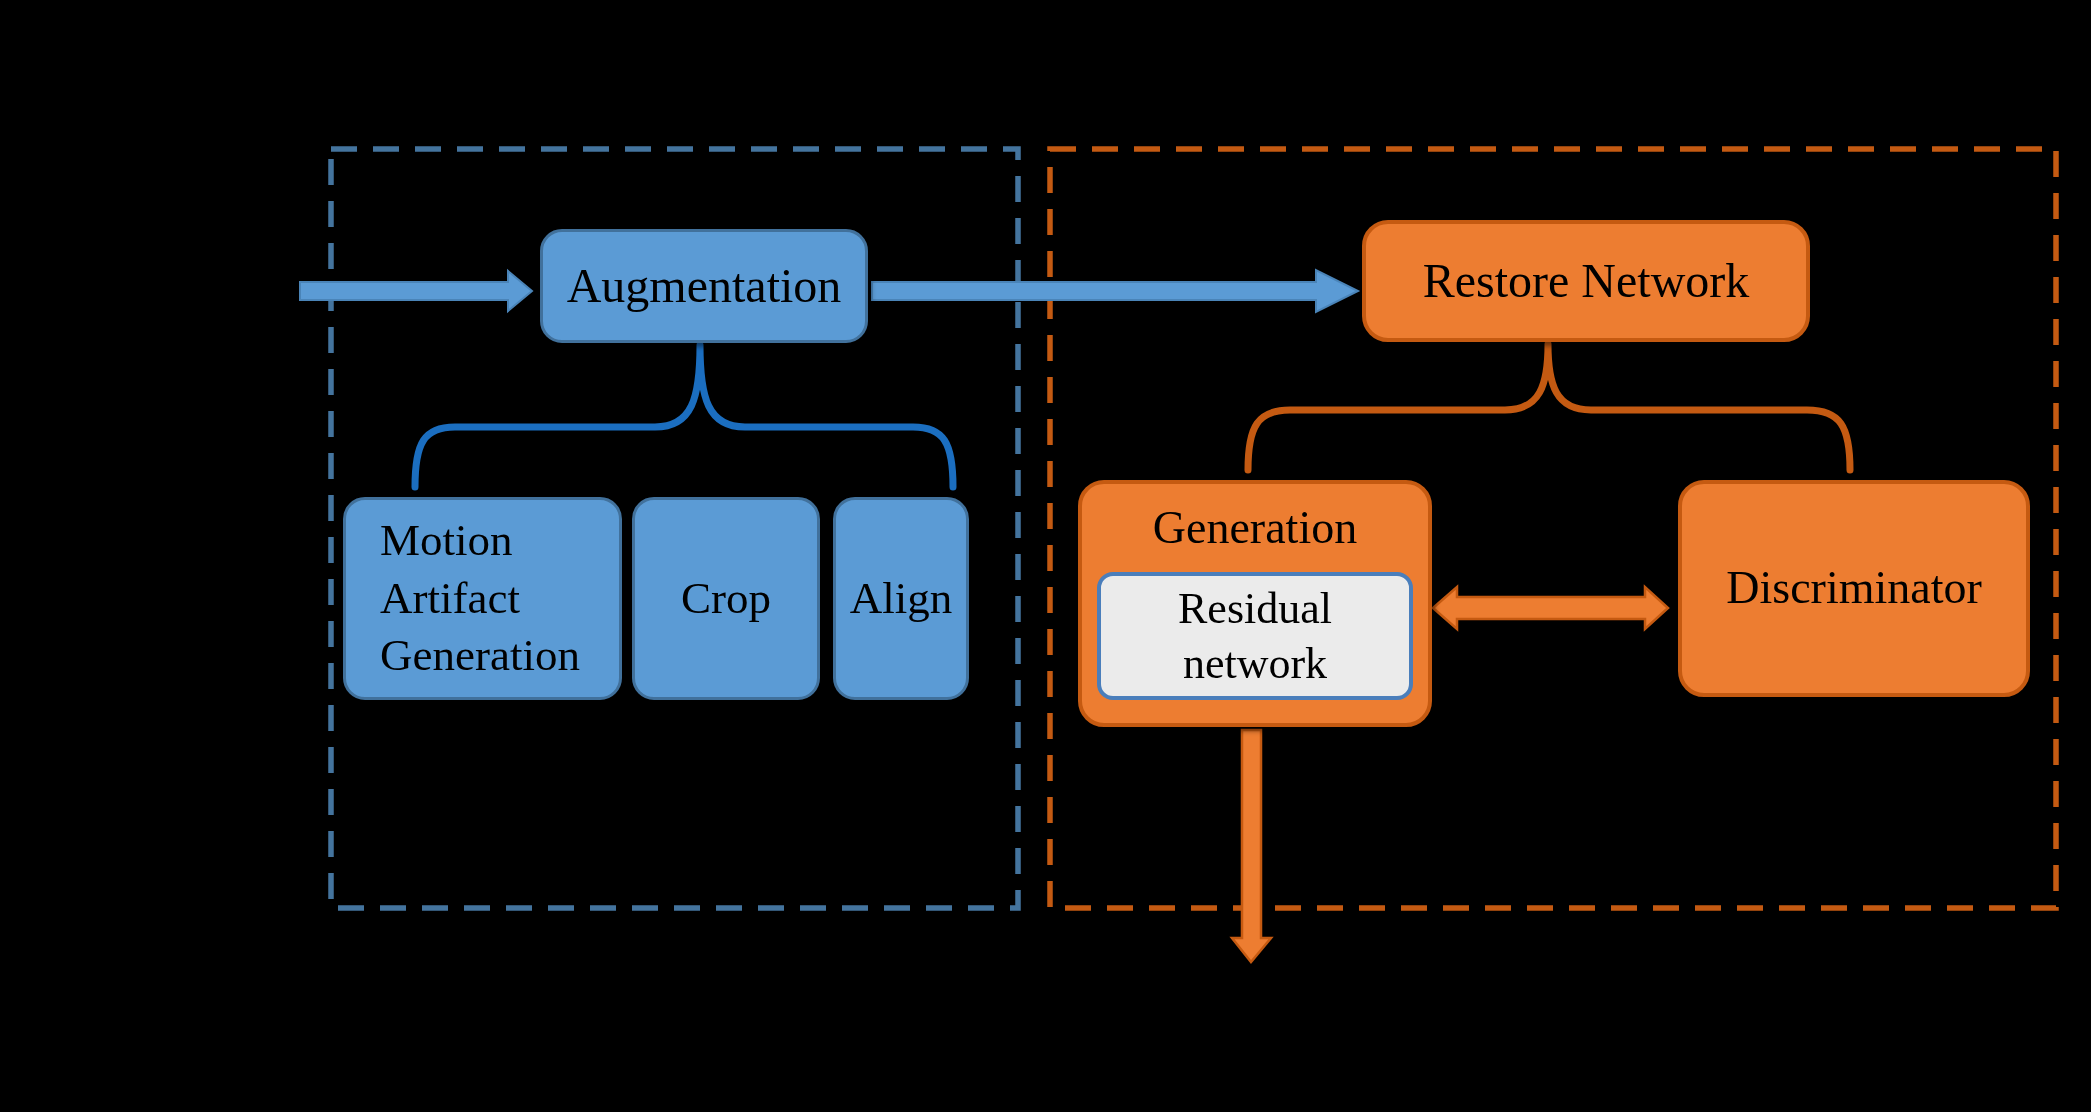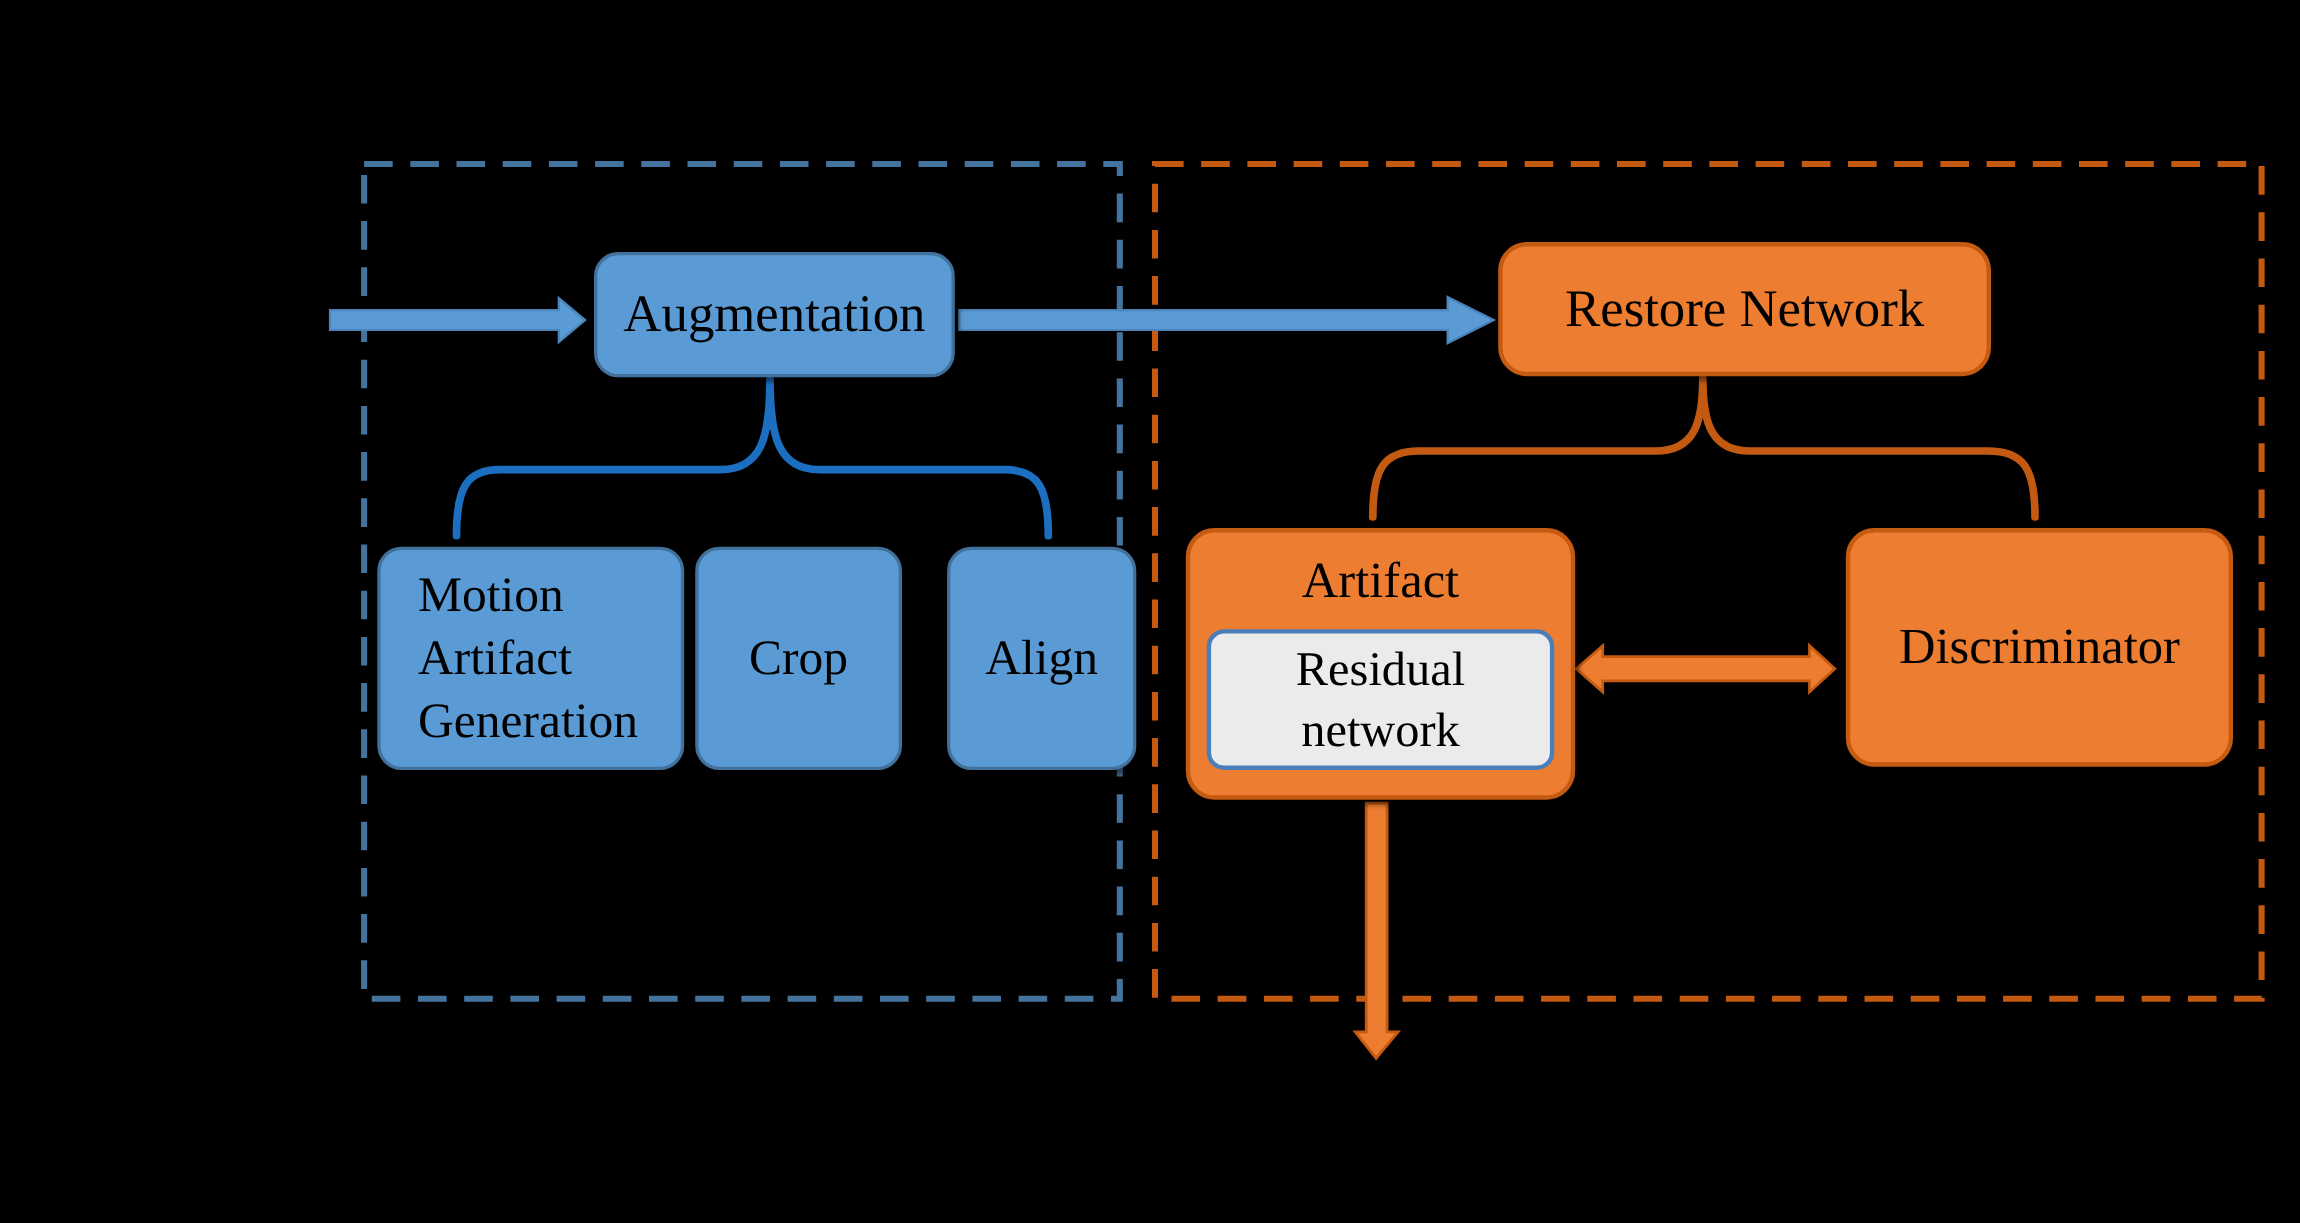--- a/index.html
+++ b/index.html
@@ -35,21 +35,21 @@
     background:var(--orange-fill,#ED7D31);
     border:4px solid var(--orange-border,#C55A11);
     border-radius:26px;
     text-align:center;
   }
   #augmentation-box{left:540px;top:229px;width:328px;height:114px;font-size:48px;}
   #restore-box{left:1362px;top:220px;width:448px;height:122px;font-size:48px;}
   #motion-box{left:343px;top:497px;width:279px;height:203px;font-size:45px;
     justify-content:flex-start;text-align:left;padding-left:34px;padding-right:8px;line-height:1.28;font-family:Liberation Serif, serif;}
   #crop-box{left:632px;top:497px;width:188px;height:203px;font-size:45px;text-align:center;}
-  #align-box{left:833px;top:497px;width:172px;height:203px;font-size:45px;margin-left:28px;}
+  #align-box{left:833px;top:497px;width:136px;height:203px;font-size:45px;}
   #generator-box{left:1078px;top:480px;width:354px;height:247px;font-size:46px;
     align-items:flex-start;padding-top:16px;}
   #discriminator-box{left:1678px;top:480px;width:352px;height:217px;font-size:46px;}
   #residual-box{
     left:1097px;top:572px;width:316px;height:128px;font-size:44px;
     background:var(--gray-fill,#EBEBEB);
     border:4px solid var(--residual-border,#4A7EBB);
     border-radius:16px;line-height:1.25;box-shadow:none;
   }
   .label{display:block;}
@@ -91,21 +91,21 @@
 
   <div class="node blue" id="align-box">
     <span class="label">Align</span>
   </div>
 
   <div class="node orange" id="restore-box">
     <span class="label">Restore Network</span>
   </div>
 
   <div class="node orange" id="generator-box">
-    <span class="label">Artifact</span>
+    <span class="label">Generation</span>
   </div>
 
   <div class="node" id="residual-box">
     <span class="label">Residual network</span>
   </div>
 
   <div class="node orange" id="discriminator-box">
     <span class="label">Discriminator</span>
   </div>
 

